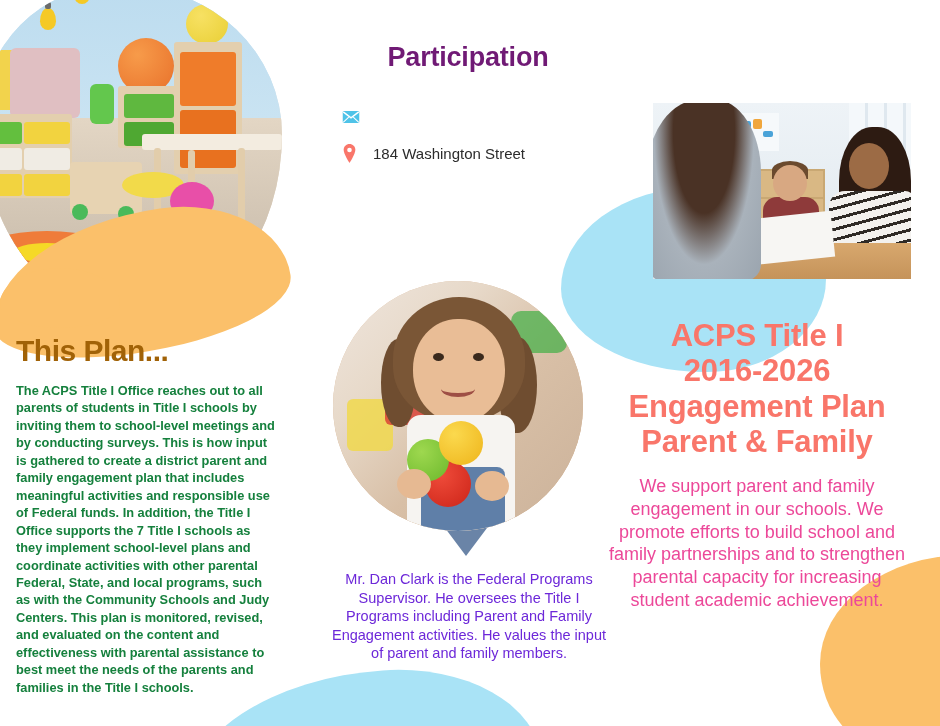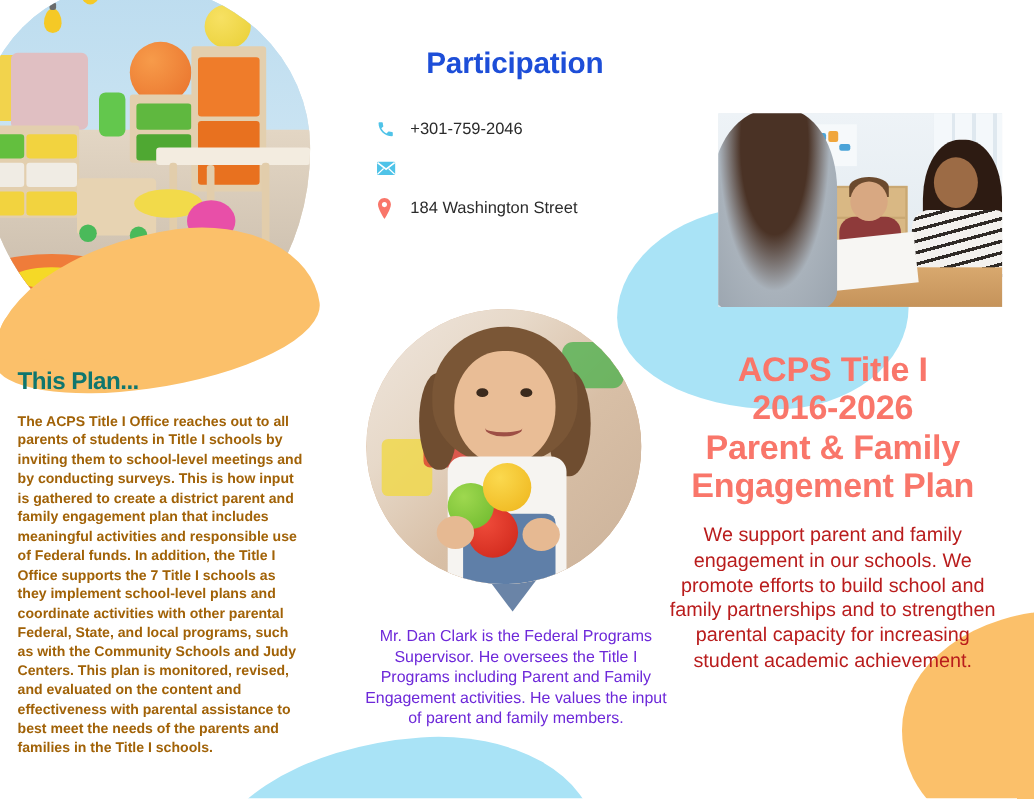--- a/index.html
+++ b/index.html
@@ -187,21 +187,21 @@
     z-index: 4;
   }
 
   
   #center-col {
     position: absolute; left: 318px; top: 42px; width: 300px;
     z-index: 6;
   }
   #participation-heading {
     text-align: center;
-    color: #1d4ed8;
+    color: #701a75;
     font-size: 27px;
     font-weight: bold;
     letter-spacing: -0.2px;
   }
   #welcome-pill {
     margin: 15px auto 0;
     width: 248px; height: 33px;
     background: #FBC168;
     border-radius: 18px;
     display: flex; align-items: center; justify-content: center;
@@ -214,37 +214,37 @@
 
   #dan-caption {
     position: absolute; left: 326px; top: 570px; width: 286px;
     text-align: center; font-size: 14.5px; line-height: 1.28; color: #6d28d9;
     z-index: 6;
   }
 
   
   #left-col { position: absolute; left: 16px; top: 334px; width: 262px; z-index: 6; }
   #this-plan-heading {
-    color: #0f766e; font-size: 22px; font-weight: bold; letter-spacing: -0.5px;
+    color: #a16207; font-size: 30px; font-weight: bold; letter-spacing: -0.5px;
   }
   #this-plan-body {
     margin-top: 14px;
-    font-size: 12.8px; font-weight: bold; line-height: 1.365; color: #a16207;
+    font-size: 12.8px; font-weight: bold; line-height: 1.365; color: #15803d;
   }
 
   
   #right-col { position: absolute; left: 603px; top: 318px; width: 308px; z-index: 6; }
   #brochure-title {
     text-align: center; color: #F9766A;
     font-size: 31px; font-weight: bold; line-height: 1.14;
     letter-spacing: -0.2px;
   }
   #mission-text {
     margin-top: 16px; text-align: center;
-    font-size: 18px; line-height: 1.26; color: #b91c1c;
+    font-size: 18px; line-height: 1.26; color: #ec4899;
   }
 </style>
 </head>
 <body>
 
 <div id="brochure">
 
   <div class="blob blob-blue-right"></div>
   <div class="blob blob-blue-bottom"></div>
   <div class="blob blob-orange-right"></div>
@@ -291,28 +291,20 @@
     <div id="this-plan-heading">This Plan...</div>
     <div id="this-plan-body">The ACPS Title I Office reaches out to all parents of students in Title I schools by inviting them to school-level meetings and by conducting surveys. This is how input is gathered to create a district parent and family engagement plan that includes meaningful activities and responsible use of Federal funds. In addition, the Title I Office supports the 7 Title I schools as they implement school-level plans and coordinate activities with other parental Federal, State, and local programs, such as with the Community Schools and Judy Centers. This plan is monitored, revised, and evaluated on the content and effectiveness with parental assistance to best meet the needs of the parents and families in the Title I schools.</div>
   </div>
 
   <div id="center-col">
     <div id="participation-heading">Participation</div>
 
     <div id="contact-list">
       <div class="contact-row">
         <span class="contact-icon">
-          <svg width="17" height="17" viewBox="0 0 24 24" aria-hidden="true">
-            <path fill="#4FC3E8" d="M6.6 10.8c1.4 2.8 3.8 5.2 6.6 6.6l2.2-2.2c.3-.3.7-.4 1.1-.3 1.2.4 2.5.6 3.8.6.6 0 1 .4 1 1V20c0 .6-.4 1-1 1C10.7 21 3 13.3 3 3.9c0-.6.4-1 1-1h3.5c.6 0 1 .4 1 1 0 1.3.2 2.6.6 3.8.1.4 0 .8-.3 1.1l-2.2 2z"></path>
-          </svg>
-        </span>
-        <span class="contact-text">+301-759-2046</span>
-      </div>
-      <div class="contact-row">
-        <span class="contact-icon">
           <svg width="18" height="14" viewBox="0 0 24 18" aria-hidden="true">
             <rect x="1" y="1" width="22" height="16" rx="1.5" fill="#4FC3E8"></rect>
             <path d="M1.6 2.2 12 10 22.4 2.2" fill="none" stroke="#ffffff" stroke-width="2"></path>
             <path d="M1.6 16.2 9 9.2M22.4 16.2 15 9.2" fill="none" stroke="#ffffff" stroke-width="1.4"></path>
           </svg>
         </span>
       </div>
       <div class="contact-row">
         <span class="contact-icon">
           <svg width="15" height="19" viewBox="0 0 18 24" aria-hidden="true">
@@ -368,19 +360,19 @@
     <div class="cf-teacher-body"></div>
     <div class="cf-table"></div>
     <div class="cf-paper"></div>
     <div class="cf-parent"></div>
   </div>
 
   <div id="right-col">
     <div id="brochure-title">
       <div>ACPS Title I</div>
       <div>2016-2026</div>
+      <div>Engagement Plan</div>
       <div>Parent &amp; Family</div>
-      <div>Engagement Plan</div>
     </div>
     <div id="mission-text">We support parent and family engagement in our schools. We promote efforts to build school and family partnerships and to strengthen parental capacity for increasing student academic achievement.</div>
   </div>
 
 </div>
 
 </body></html>

